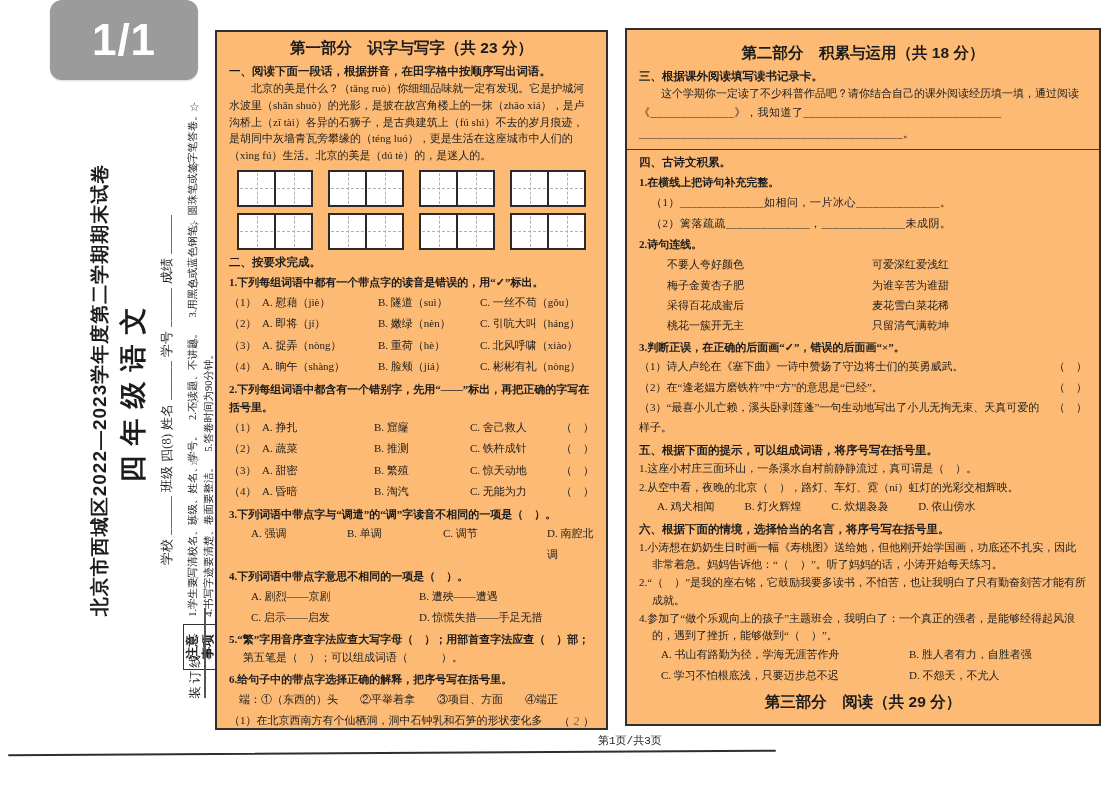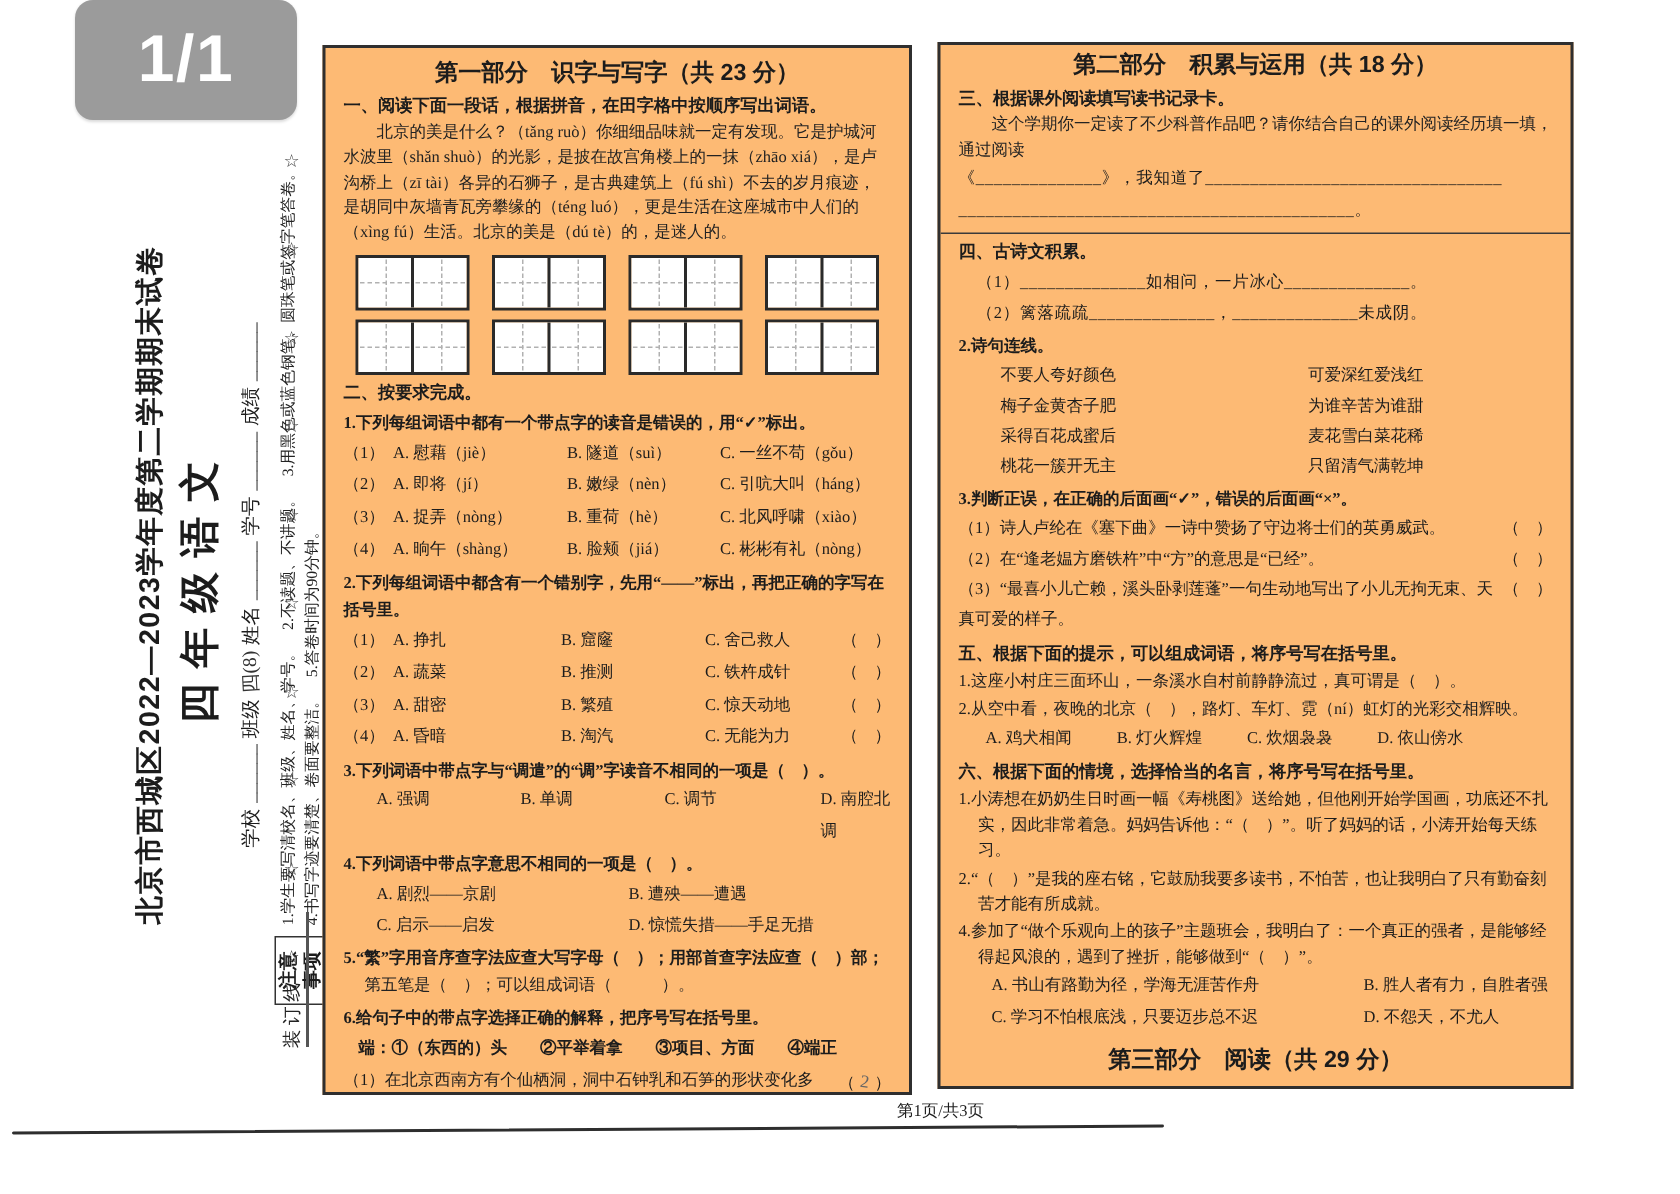--- a/index.html
+++ b/index.html
@@ -36,54 +36,54 @@
 
   .stars{left:189px;top:100px;height:545px;display:flex;flex-direction:column;justify-content:space-between;
          font-size:12px;color:#444;font-family:"DejaVu Sans",sans-serif;}
   .binding{left:165px;top:667px;width:60px;text-align:center;font-size:12.5px;letter-spacing:3px;
            transform:rotate(-90deg);color:#222;}
   .bind-rule{left:204px;top:608px;width:2px;height:90px;background:#555;}
 
   
   .pagebox{border:2px solid #2f2f2f;box-sizing:border-box;background:#fdba74;overflow:hidden;}
   #left-box{left:215px;top:30px;width:393px;height:700px;padding:3px 12px 0;}
-  #right-box{left:625px;top:28px;width:424px;height:698px;padding:0 12px 0;}
+  #right-box{left:625px;top:28px;width:476px;height:698px;padding:10px 12px 0;}
 
   .sec-title{text-align:center;font-size:15.5px;margin:3px 0 4px;}
   .qlabel{font-size:11.5px;font-weight:bold;font-family:"Liberation Sans","DejaVu Sans",sans-serif;margin-top:4px;line-height:1.5;}
   .btxt{font-size:11px;line-height:1.52;color:#222;}
   .indent{text-indent:2em;}
   .stem{font-size:11px;font-weight:bold;line-height:1.7;margin-top:2px;}
 
   
   .tz-row{display:flex;justify-content:space-between;padding:0 8px;margin:6px 0 0;}
   .tzg{display:flex;border:2px solid #2a2a2a;}
   .tz-cell{width:35px;height:33px;position:relative;background:#fff;}
   .tz-cell + .tz-cell{border-left:2px solid #2a2a2a;}
   .tz-cell::before{content:"";position:absolute;left:1px;right:1px;top:50%;border-top:1px dashed #b1b1b1;}
   .tz-cell::after{content:"";position:absolute;top:1px;bottom:1px;left:50%;border-left:1px dashed #b1b1b1;}
 
   .opt-row{display:grid;grid-template-columns:33px 116px 102px 1fr;font-size:11px;line-height:1.95;}
   .opt-row5{display:grid;grid-template-columns:33px 112px 96px 1fr 36px;font-size:11px;line-height:1.95;}
   .opt-row5 .pr{text-align:right;white-space:nowrap;}
   .row4{display:grid;grid-template-columns:96px 96px 104px 1fr;padding-left:22px;font-size:11px;line-height:1.9;}
   .row2{display:grid;grid-template-columns:168px 1fr;padding-left:22px;font-size:11px;line-height:1.9;}
-  .defs{font-size:11px;line-height:1.9;padding-left:10px;font-weight:bold;}
+  .defs{font-size:11px;line-height:1.9;padding-left:10px;}
   .ans-row{display:flex;font-size:11px;line-height:1.85;}
   .ans-row .t{flex:1;padding-right:6px;}
   .ans-row .p{white-space:nowrap;}
   .hand-ans{display:inline-block;min-width:13px;text-align:center;color:#666;transform:rotate(8deg);font-size:12px;}
 
   .hr-full{border-top:1.5px solid #3a3a3a;margin:5px -12px 4px;}
   .blankline{font-size:11px;line-height:1.9;letter-spacing:.5px;}
   .lianxian{display:grid;grid-template-columns:205px 1fr;padding-left:28px;font-size:11px;line-height:1.85;}
   .optflex{display:flex;gap:30px;padding-left:18px;font-size:11px;line-height:1.9;}
   .hang{padding-left:13px;text-indent:-13px;font-size:11px;line-height:1.55;margin-top:1px;}
 
-  .footer-pn{left:598px;top:733px;font-size:11px;font-family:Liberation Serif, serif;}
+  .footer-pn{left:598px;top:733px;font-size:11px;font-family:Liberation Mono, monospace;}
   .scan-edge{left:8px;top:752px;width:768px;height:2.4px;background:#2e2e2e;transform:rotate(-.35deg);border-radius:2px;}
 </style>
 </head>
 <body>
 
 <div class="abs badge">1/1</div>
 
 <div class="abs sidebar">
   <div class="sb-title hei">北京市西城区2022—2023学年度第二学期期末试卷</div>
   <div class="sb-subject hei">四年级语文</div>
@@ -254,20 +254,21 @@
 <div class="abs pagebox" id="right-box">
   <div class="sec-title hei">第二部分　积累与运用（共 18 分）</div>
 
   <div class="qlabel">三、根据课外阅读填写读书记录卡。</div>
   <div class="btxt indent">这个学期你一定读了不少科普作品吧？请你结合自己的课外阅读经历填一填，通过阅读</div>
   <div class="blankline">《______________》，我知道了_________________________________</div>
   <div class="blankline">____________________________________________。</div>
   <div class="hr-full"></div>
 
   <div class="qlabel" style="margin-top:0">四、古诗文积累。</div>
+  <div class="stem">1.在横线上把诗句补充完整。</div>
   <div class="blankline" style="padding-left:12px">（1）______________如相问，一片冰心______________。</div>
   <div class="blankline" style="padding-left:12px">（2）篱落疏疏______________，______________未成阴。</div>
 
   <div class="stem">2.诗句连线。</div>
   <div class="lianxian">
     <span>不要人夸好颜色</span>
       <span>可爱深红爱浅红</span>
     <span>梅子金黄杏子肥</span>
       <span>为谁辛苦为谁甜</span>
     <span>采得百花成蜜后</span>

